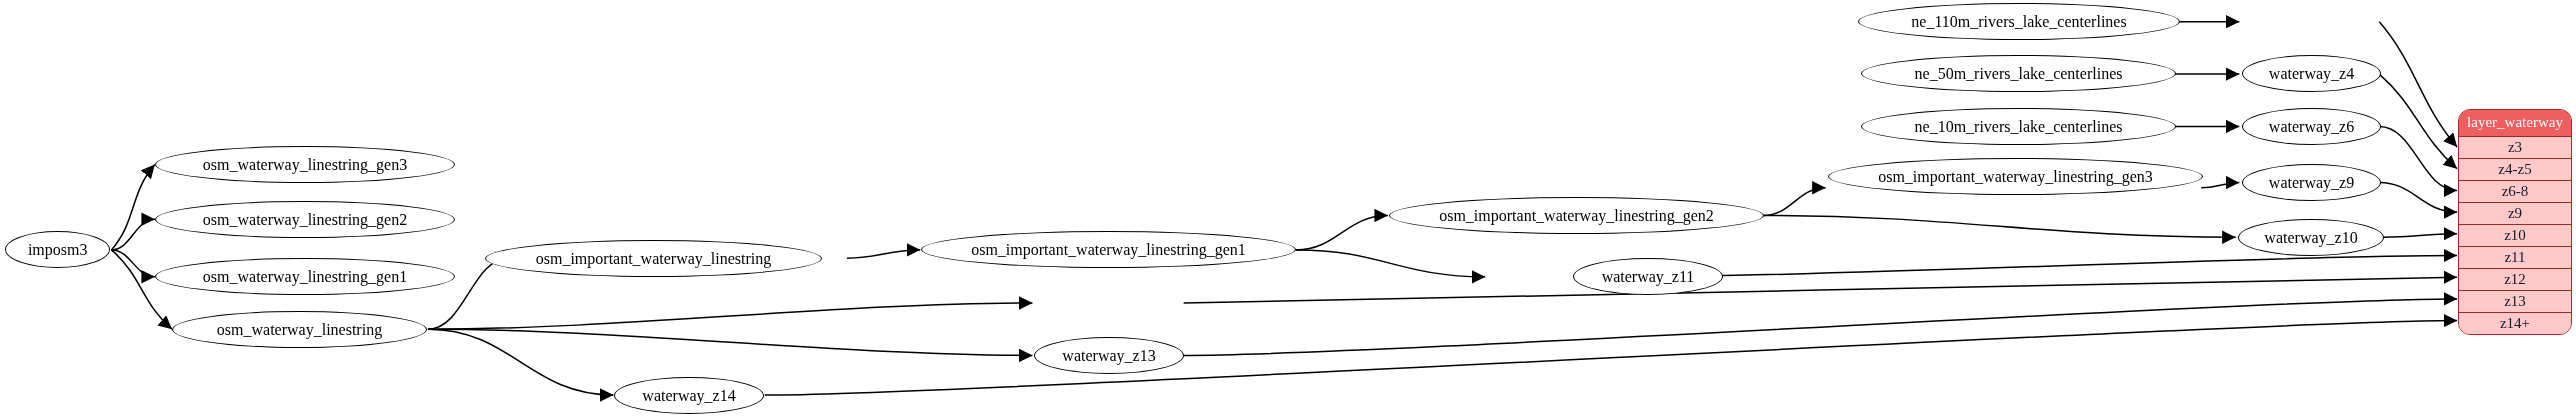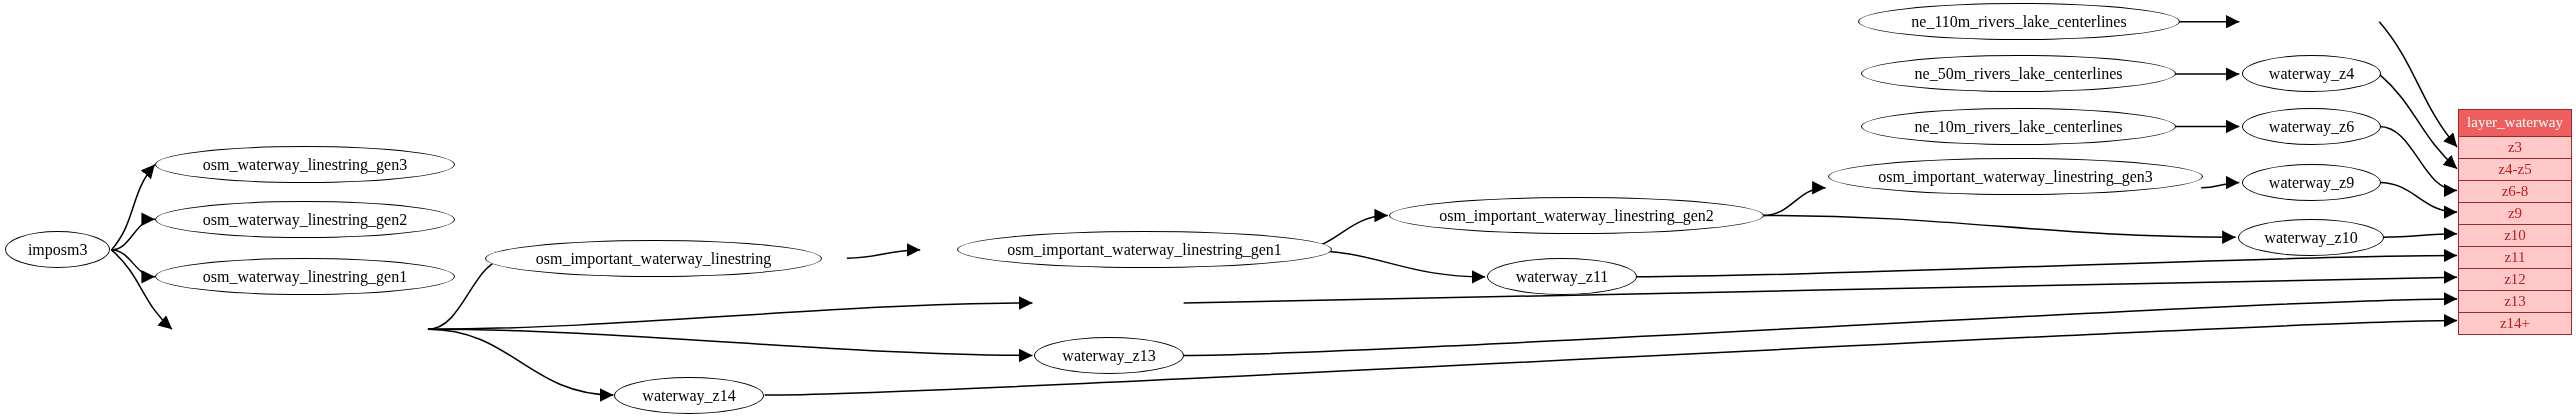--- a/index.html
+++ b/index.html
@@ -25,34 +25,34 @@
     position:absolute;z-index:2;
     display:flex;align-items:center;justify-content:center;
     background:var(--node-fill);
     border:1.5px solid var(--node-stroke);
     border-radius:50%;
     font-size:16px;line-height:1;white-space:nowrap;
   }
   .record{
     position:absolute;z-index:2;
     border:1.5px solid var(--record-border);
-    border-radius:0;overflow:hidden;
+    border-radius:12px;overflow:hidden;
     background:var(--record-row-fill);
     font-size:15px;text-align:center;
   }
   .record-header{
     height:25.5px;display:flex;align-items:center;justify-content:center;
     background:var(--record-header-fill);
     color:var(--record-header-text);
   }
   .record-row{
     height:22px;display:flex;align-items:center;justify-content:center;
     background:var(--record-row-fill);
     border-top:1.5px solid var(--record-border);
-    color:#b91c1c;
+    color:#0f172a;
   }
 </style>
 </head>
 <body>
 
 <div id="diagram">
 
   <svg id="edge-layer" width="2576" height="419" viewBox="0 0 3439 560" xmlns="http://www.w3.org/2000/svg">
     <defs>
       <marker id="arrowhead" viewBox="0 0 10 10" refX="10" refY="5" markerWidth="9" markerHeight="9" orient="auto">
@@ -96,26 +96,29 @@
   </div>
 
   <div class="node" style="left:155px;top:201px;width:300px;height:37px">
     <span>osm_waterway_linestring_gen2</span>
   </div>
 
   <div class="node" style="left:155px;top:258px;width:300px;height:37px">
     <span>osm_waterway_linestring_gen1</span>
   </div>
 
+  <div class="node" style="left:172px;top:311px;width:255px;height:37px">
+    <span>osm_waterway_linestring</span>
+  </div>
 
   <div class="node" style="left:485px;top:240px;width:337px;height:37px">
     <span>osm_important_waterway_linestring</span>
   </div>
 
-  <div class="node" style="left:957px;top:231px;width:375px;height:37px">
+  <div class="node" style="left:921px;top:231px;width:375px;height:37px">
     <span>osm_important_waterway_linestring_gen1</span>
   </div>
 
   <div class="node" style="left:1389px;top:197px;width:375px;height:37px">
     <span>osm_important_waterway_linestring_gen2</span>
   </div>
 
   <div class="node" style="left:1828px;top:158px;width:375px;height:37px">
     <span>osm_important_waterway_linestring_gen3</span>
   </div>
@@ -142,21 +145,21 @@
   </div>
 
   <div class="node" style="left:2242px;top:164px;width:139px;height:37px">
     <span>waterway_z9</span>
   </div>
 
   <div class="node" style="left:2238px;top:219px;width:146px;height:37px">
     <span>waterway_z10</span>
   </div>
 
-  <div class="node" style="left:1487px;top:258px;width:150px;height:37px">
+  <div class="node" style="left:1573px;top:258px;width:150px;height:37px">
     <span>waterway_z11</span>
   </div>
 
 
   <div class="node" style="left:1034px;top:337px;width:150px;height:37px">
     <span>waterway_z13</span>
   </div>
 
   <div class="node" style="left:614px;top:377px;width:150px;height:37px">
     <span>waterway_z14</span>

